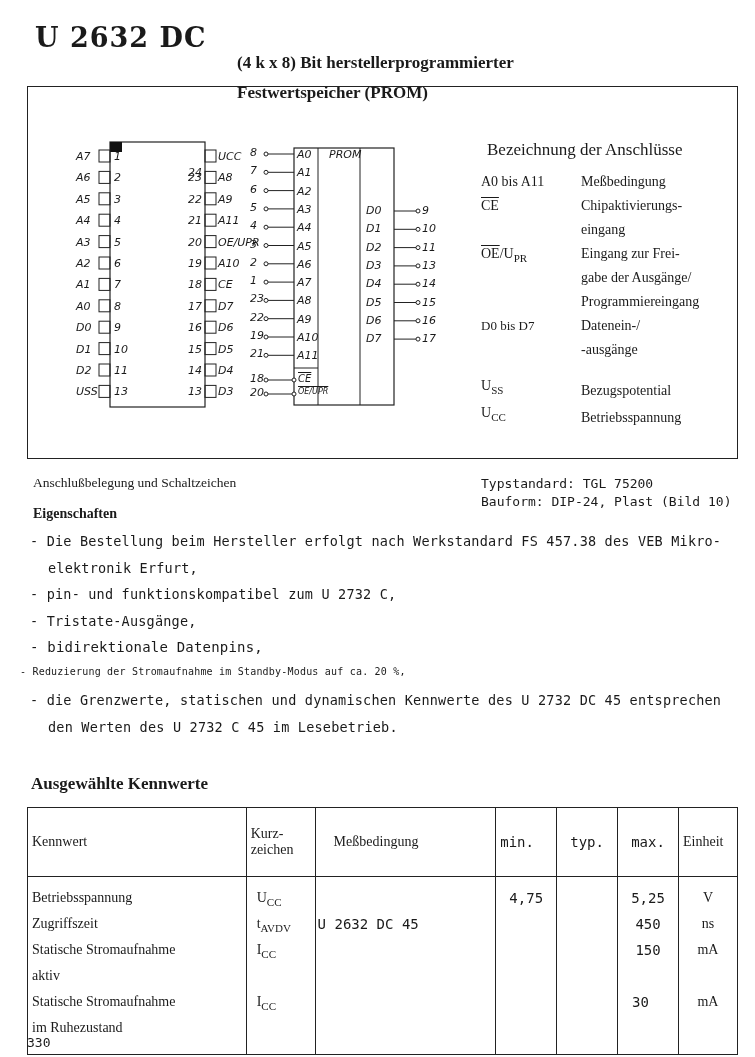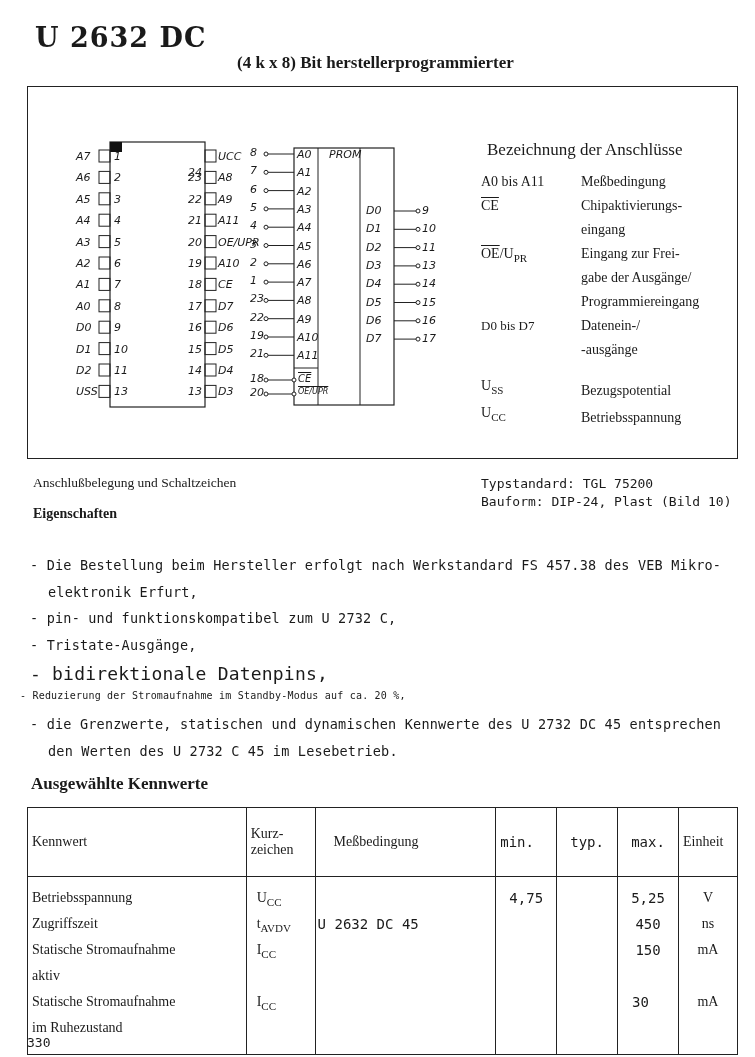--- a/index.html
+++ b/index.html
@@ -10,35 +10,36 @@
                 font-family:"DejaVu Serif", serif; }
   .title-sub { left:237px; top:32px; font-size:17px; font-weight:bold; line-height:30px;
                font-family:Liberation Serif, serif;margin-top:16px; }
   .figbox { left:27px; top:86px; width:711px; height:373px; border:1px solid #222; box-sizing:border-box; }
   .mono { font-family:"DejaVu Sans Mono", monospace; }
   .ital { font-style:italic; font-family:"DejaVu Sans", sans-serif; }
   .pinlbl { font-size:11px; position:absolute; font-style:italic; font-family:"DejaVu Sans", sans-serif; }
   .legend-title { left:487px; top:140px; font-size:17px; }
   .legend-row { position:absolute; font-size:14px; }
   .caption { font-size:13.5px; }
-  .prop { position:absolute; left:30px; font-size:14px; letter-spacing:0.2px;margin-top:24px; }
+  .prop { position:absolute; left:30px; font-size:14px; letter-spacing:0.2px; }
   .section-title { font-size:17px; font-weight:bold; }
   table.kt { position:absolute; left:27px; top:807px; width:711px; border-collapse:collapse; font-size:14px; }
   table.kt th, table.kt td { border:1px solid #222; vertical-align:top; padding:4px 4px; font-weight:normal; text-align:left; }
   table.kt th { height:60px; vertical-align:middle; }
   .sub { font-size:11px; vertical-align:-4px; }
   .ovl { text-decoration:overline; }
   .cell-lines div { height:26px; line-height:26px; white-space:nowrap; }
 </style>
 </head>
 <body>
 
 <div class="abs title-main">U 2632 DC</div>
 <div class="abs title-sub">
   <div>(4 k x 8) Bit herstellerprogrammierter</div>
+  <div>Festwertspeicher (PROM)</div>
 </div>
 
 <div class="abs figbox"></div>
 
 <svg class="abs" style="left:60px;top:130px" width="200" height="285">
   <rect x="50" y="12" width="95" height="265" fill="none" stroke="#222" stroke-width="1.2"></rect>
   <rect x="50" y="12" width="12" height="10" fill="#111"></rect>
   <g id="pin-stubs" stroke="#222" fill="none" stroke-width="1">
       <rect x="39" y="20" width="11" height="12"></rect>
       <rect x="39" y="41.4" width="11" height="12"></rect>
@@ -248,21 +249,21 @@
 <div class="abs caption" style="left:33px;top:475px">Anschlußbelegung und Schaltzeichen</div>
 <div class="abs caption mono" style="left:481px;top:476px;font-size:13px">Typstandard: TGL 75200</div>
 <div class="abs caption mono" style="left:481px;top:494px;font-size:13px">Bauform: DIP-24, Plast (Bild 10)</div>
 
 <div class="abs" style="left:33px;top:506px;font-size:14px;font-weight:bold">Eigenschaften</div>
 <div id="props">
     <div class="prop mono" style="top: 533px; font-size: 13.5px; left: 30px;">- Die Bestellung beim Hersteller erfolgt nach Werkstandard FS 457.38 des VEB Mikro-</div>
     <div class="prop mono" style="top: 559.5px; font-size: 13.5px; left: 48px;">elektronik Erfurt,</div>
     <div class="prop mono" style="top: 586px; font-size: 13.5px; left: 30px;">- pin- und funktionskompatibel zum U 2732 C,</div>
     <div class="prop mono" style="top: 612.5px; font-size: 13.5px; left: 30px;">- Tristate-Ausgänge,</div>
-    <div class="prop mono" style="top: 639px; font-size: 18px; left: 30px;">- bidirektionale Datenpins,</div>
+    <div class="prop mono" style="top: 639px; font-size: 14px; left: 30px;">- bidirektionale Datenpins,</div>
     <div class="prop mono" style="top: 665.5px; font-size: 10px; left: 20px;">- Reduzierung der Stromaufnahme im Standby-Modus auf ca. 20 %,</div>
     <div class="prop mono" style="top: 692px; font-size: 13.5px; left: 30px;">- die Grenzwerte, statischen und dynamischen Kennwerte des U 2732 DC 45 entsprechen</div>
     <div class="prop mono" style="top: 718.5px; font-size: 13.5px; left: 48px;">den Werten des U 2732 C 45 im Lesebetrieb.</div>
   </div>
 
 <div class="abs section-title" style="left:31px;top:774px">Ausgewählte Kennwerte</div>
 <table class="kt mono">
   <thead>
     <tr>
       <th style="width:210px;font-family:'Liberation Serif',serif">Kennwert</th>

